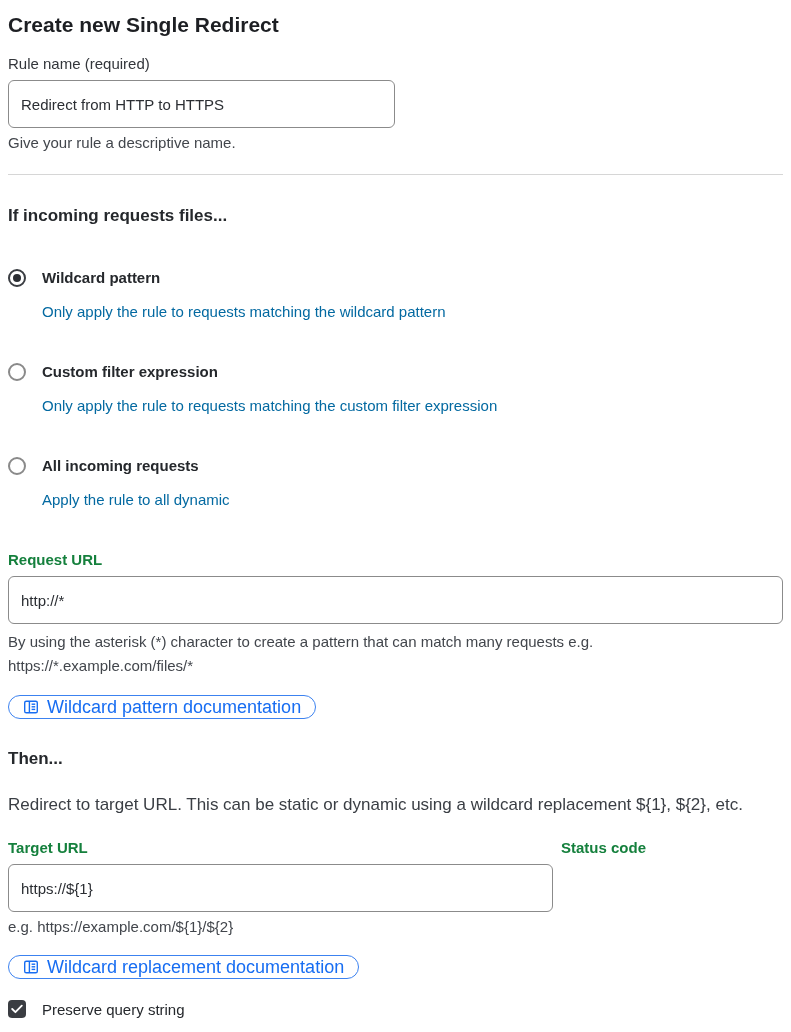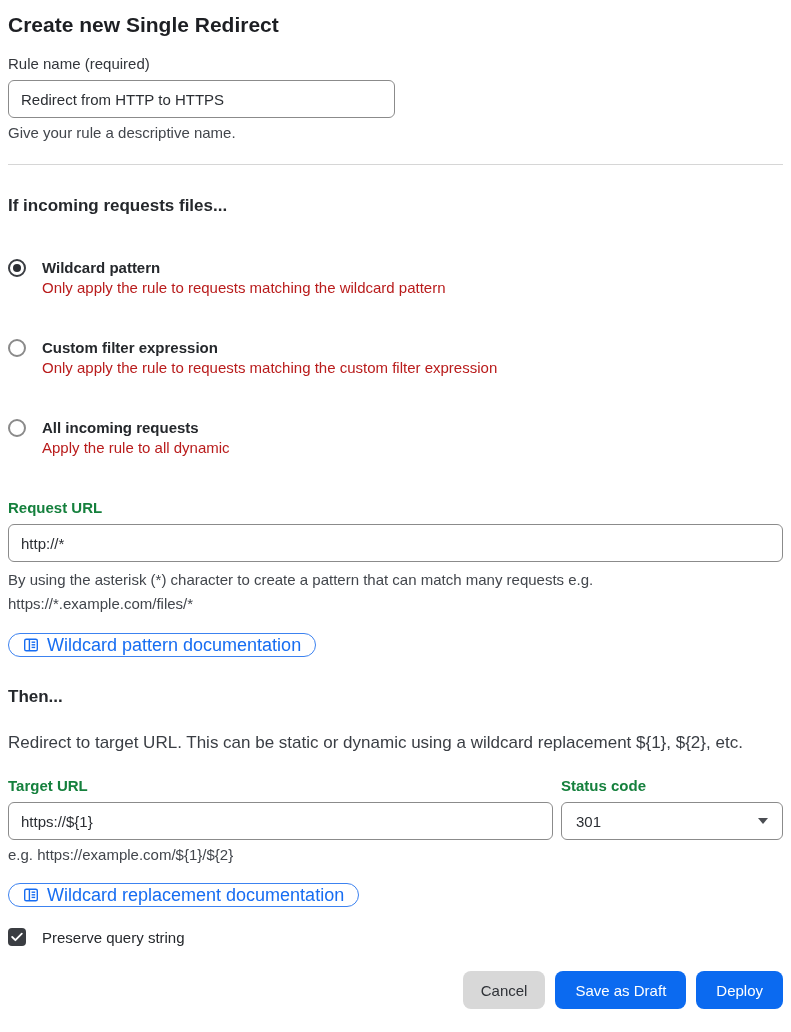--- a/index.html
+++ b/index.html
@@ -22,21 +22,21 @@
   .field-label {
     margin-top: 17px;
     font-size: 15px;
     line-height: 18px;
     color: #33363b;
   }
   .field-label.bold { font-weight: 700; color: #15803d; }
   .text-input {
     display: block;
     margin-top: 7px;
-    height: 38px;
+    height: 48px;
     border: 1px solid #8b8b8b;
     border-radius: 6px;
     padding: 0 12px;
     font-size: 15px;
     font-family: "Liberation Sans", sans-serif;
     color: #2b2e33;
     background: #fff;
     outline: none;
     width: 100%;
   }
@@ -88,24 +88,24 @@
     border-radius: 50%;
     background: #2b2e33;
   }
   .radio-text .radio-label {
     font-size: 15px;
     line-height: 18px;
     font-weight: 700;
     color: #25282c;
   }
   .radio-text .radio-desc {
-    margin-top: 2px;
-    font-size: 15px;
-    line-height: 18px;
-    color: #b91c1c;
+    margin-top: 16px;
+    font-size: 15px;
+    line-height: 18px;
+    color: #0369a1;
   }
   .section-label { margin-top: 42px; }
   .doc-pill {
     display: inline-flex;
     align-items: center;
     gap: 8px;
     margin-top: 17px;
     height: 24px;
     padding: 0 14px;
     border: 1px solid #3c82f0;
@@ -249,24 +249,20 @@
 <div class="then-para">Redirect to target URL. This can be static or dynamic using a wildcard replacement ${1}, ${2}, etc.</div>
 
 <div class="two-col">
   <div class="col-target">
     <div class="field-label bold" style="margin-top:0;">Target URL</div>
     <input class="text-input" type="text" value="https://${1}" style="">
     <div class="helper">e.g. https://example.com/${1}/${2}</div>
   </div>
   <div class="col-status">
     <div class="field-label bold" style="margin-top:0;">Status code</div>
-    <div class="select-box">
-      <span>301</span>
-      <span class="caret-down"></span>
-    </div>
   </div>
 </div>
 
 <button class="doc-pill" style="margin-top:19px;">
   <span>
     <svg width="16" height="16" viewBox="0 0 16 16" fill="none" stroke="#176df2" stroke-width="1.4">
       <rect x="1.7" y="2.2" width="12.6" height="11.6" rx="1.6"></rect>
       <line x1="6.4" y1="2.2" x2="6.4" y2="13.8"></line>
       <line x1="8.6" y1="5.2" x2="12.2" y2="5.2"></line>
       <line x1="8.6" y1="7.8" x2="12.2" y2="7.8"></line>

